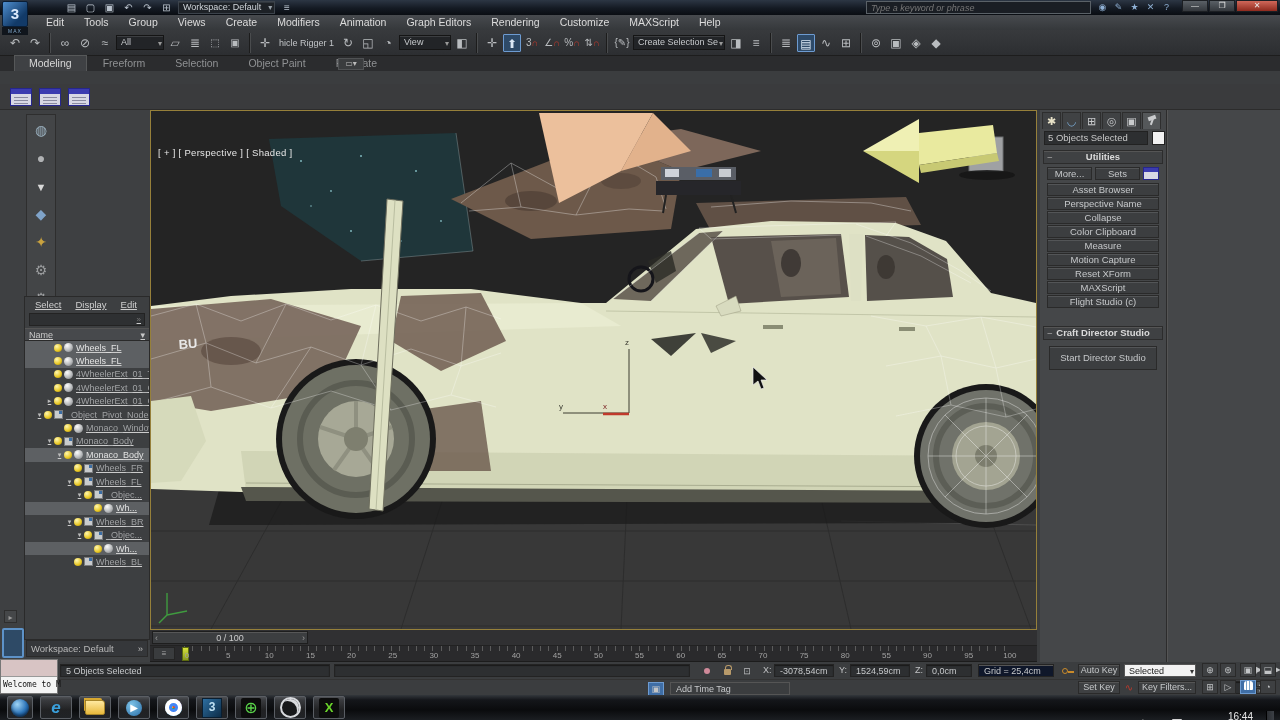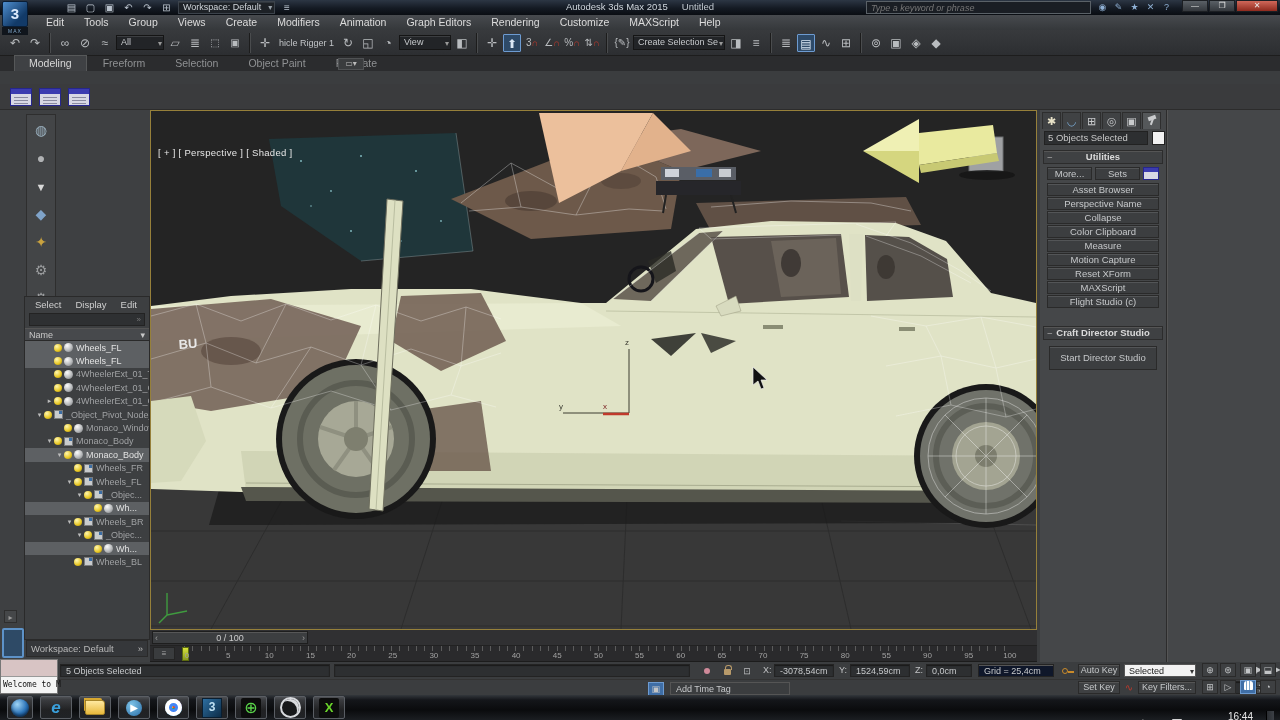--- a/index.html
+++ b/index.html
@@ -58,21 +58,21 @@
   .vtool{height:26px;text-align:center;line-height:26px;color:#a8aaac;font-size:14px;}
   .ic-globe::before{content:"◍";color:#9fb6c5;}
   .ic-sphere2::before{content:"●";color:#b0b2b4;}
   .ic-shirt::before{content:"▼";color:#d8d8d8;font-size:11px;}
   .ic-spray::before{content:"◆";color:#7fa3c9;}
   .ic-character::before{content:"✦";color:#c9a23f;}
   .ic-gear-back::before{content:"⚙";color:#9a9c9e;}
   .ic-gear-play::before{content:"⚙";color:#9a9c9e;}
   .ic-gear-stop::before{content:"⚙";color:#9a9c9e;}
 
-  .explorer{position:absolute;left:24px;top:186px;width:126px;height:344px;background:#3d3f41;border:1px solid #2a2a2a;}
+  .explorer{position:absolute;left:24px;top:186px;width:126px;height:344px;background:#3d3f41;border:1px solid #2a2a2a;text-decoration:underline;}
   .exp-menu{display:flex;gap:2px;padding:2px 4px;}
   .exp-menu span{color:#cfcfcf;font-size:9.5px;padding:0 6px;}
   .exp-search{margin:1px 4px;height:13px;background:#2e3032;border:1px solid #232323;color:#777;font-size:8px;line-height:12px;text-align:right;padding-right:3px;}
   .exp-header{margin:2px 0 0 0;height:13px;background:#47494c;border-top:1px solid #555;border-bottom:1px solid #2a2a2a;color:#c8c8c8;font-size:9px;line-height:12px;padding:0 4px;display:flex;justify-content:space-between;}
   .tree{overflow:hidden;}
   .tree-row{height:13.4px;display:flex;align-items:center;white-space:nowrap;overflow:hidden;}
   .tree-row.sel{background:#5d6063;}
   .tindent{flex:0 0 auto;}
   .tw{width:9px;flex:0 0 auto;color:#bbb;font-size:7px;text-align:center;}
   .bulb{width:8px;height:8px;flex:0 0 auto;border-radius:50%;background:radial-gradient(circle at 35% 30%,#fff7b0,#e8c622 60%,#8a7410);margin-right:2px;}
@@ -176,23 +176,20 @@
   .spk-ic{width:0;height:0;border-top:4px solid transparent;border-bottom:4px solid transparent;border-right:7px solid #d8d8d8;}
   .clock{color:#e8e8e8;font-size:10px;text-align:right;line-height:1.25;}
   .show-desktop{width:8px;height:25px;background:linear-gradient(90deg,#2a2d31,#3c4046);border-left:1px solid #000;margin-left:6px;}
 </style>
 </head>
 <body>
 
 <div class="stage">
 
   <div class="titlebar">
-    <div class="app-title">
-      <span>Autodesk 3ds Max 2015</span><span class="doc">Untitled</span>
-    </div>
     <div class="searchbox">
       <input placeholder="Type a keyword or phrase" style="">
     </div>
     <div class="search-side">
       <span class="hicon">◉</span>
       <span class="hicon">✎</span>
       <span class="hicon">★</span>
       <span class="hicon">✕</span>
       <span class="hicon">?</span>
     </div>

